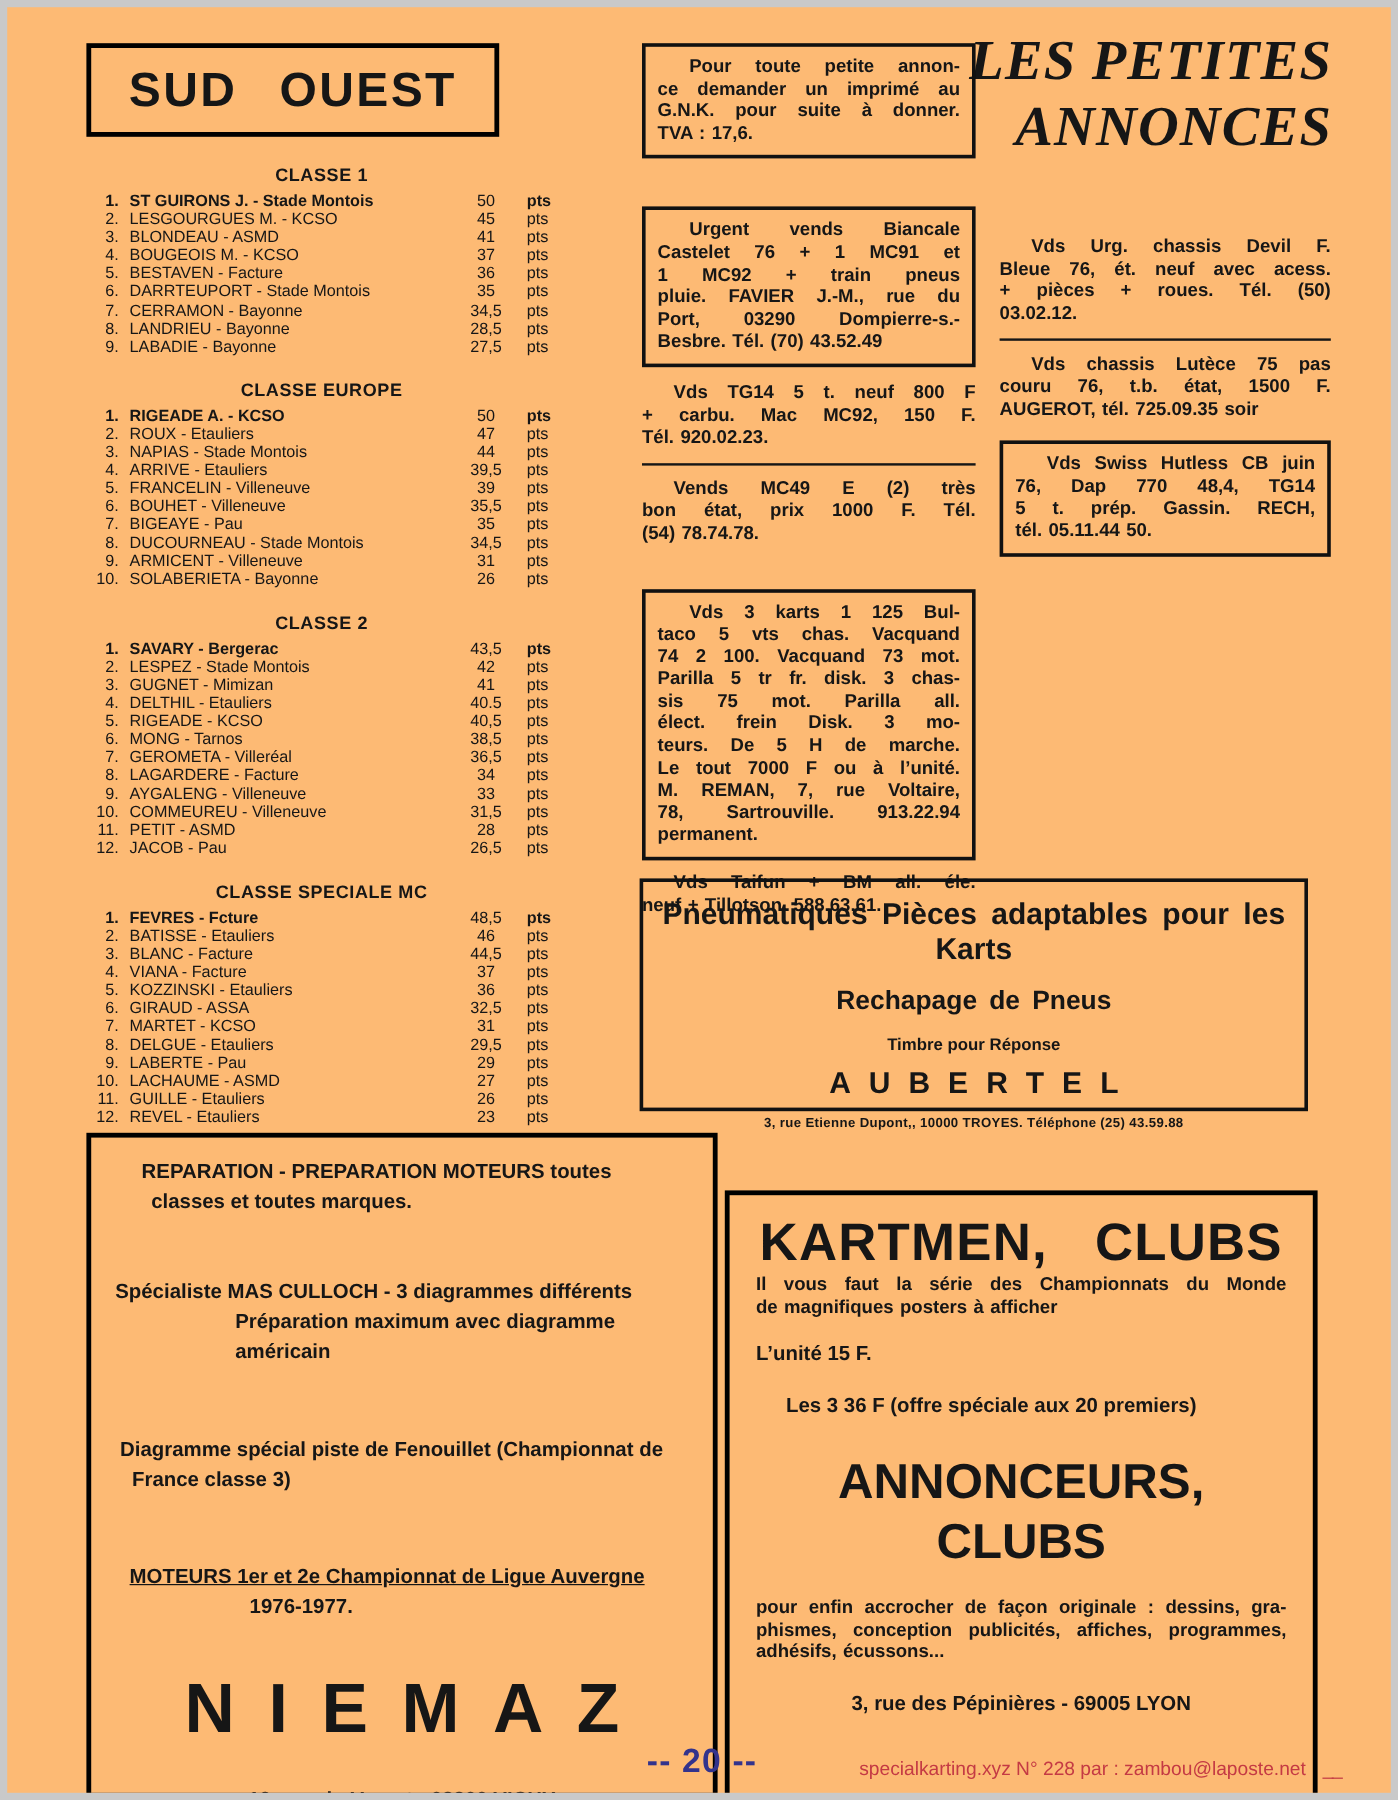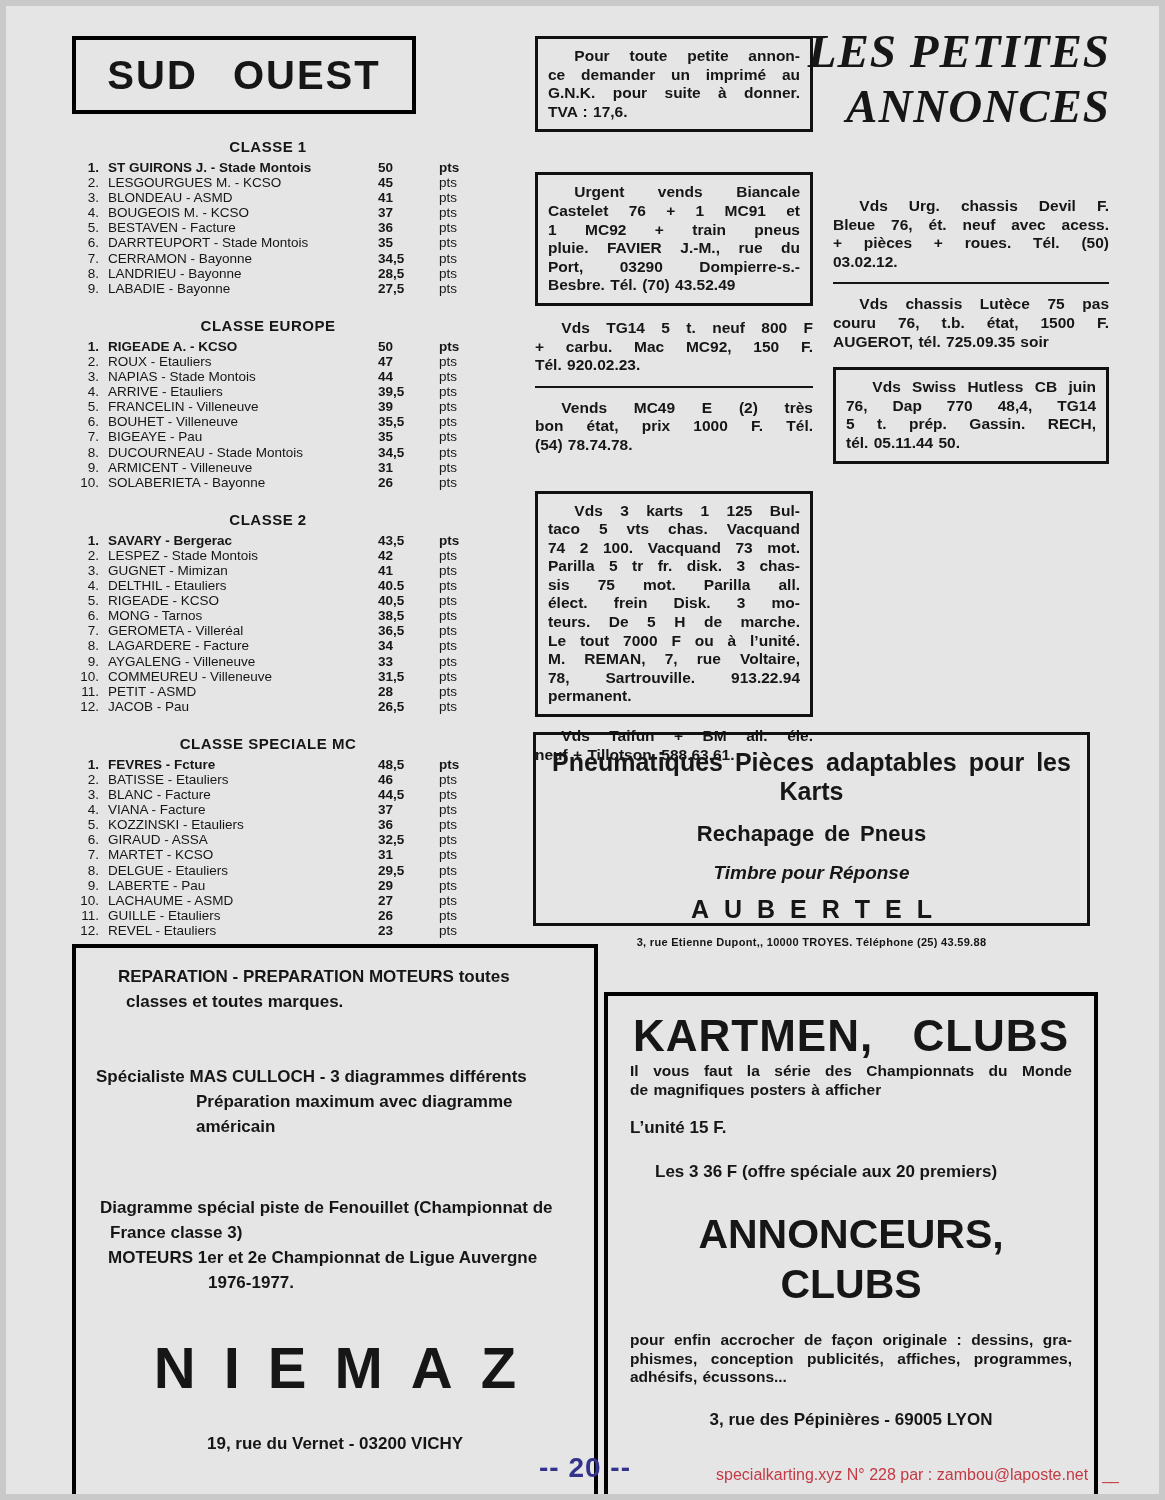--- a/index.html
+++ b/index.html
@@ -1,18 +1,18 @@
 <!DOCTYPE html>
 <html><head>
 <meta charset="utf-8">
 <style>
   html,body { margin:0; padding:0; background:#c9c9c9; }
   .page {
     position:relative; width:1153px; height:1488px; margin:6px;
-    background:#e5e5e5; color:#161616;
+    background:#fdba74; color:#161616;
     font-family:"Liberation Sans", sans-serif;
     overflow:hidden;
   }
   .abs { position:absolute; }
 
   
   #left-col { left:66px; top:30px; width:392px; }
   .sudouest-box {
     width:336px; height:70px; border:4px solid #000;
     display:flex; align-items:center; justify-content:center;
@@ -22,21 +22,21 @@
   .classe-title {
     margin:21px 0 5px; text-align:center;
     font-size:15px; font-weight:bold; letter-spacing:0.5px;
   }
   .rows .row {
     display:grid; grid-template-columns:36px 1fr 54px 32px;
     font-size:13.5px; line-height:15.1px;
   }
   .rows div.row:first-of-type { font-weight:bold; }
   .row .rank { text-align:right; padding-right:9px; }
-  .row .val  { text-align:left; font-weight:bold; }
+  .row .val  { text-align:center; font-weight:normal; }
   .row .unit { padding-left:7px; }
 
   
   .ad { font-weight:bold; font-size:15.5px; line-height:18.6px; }
   .ad .line { text-align:justify; text-align-last:justify; word-spacing:1px; }
   .ad div.line:first-of-type { text-indent:1.7em; }
   .ad div.line:last-of-type { text-align-last:left; }
   .ad.noindent div.line:first-of-type { text-indent:0; }
   .boxed { border:3px solid #111; padding:8px 10px; }
   .rule { border:none; border-top:2px solid #161616; margin:11px 0; }
@@ -53,33 +53,33 @@
   }
   #right-col { left:827px; top:165px; width:276px; }
   #right-col .mc92 { margin-top:38px; }
   #right-col .devil { margin-top:26px; }
   #right-col .hutless { margin-top:16px; }
 
   
   #aubertel { left:527px; top:726px; width:551px; height:188px; border:3px solid #111; text-align:center; font-weight:bold; }
   .aub-line1 { margin-top:13px; font-size:25px; word-spacing:5px; }
   .aub-line2 { margin-top:15px; font-size:22px; word-spacing:4px; }
-  .aub-line3 { margin-top:15px; font-size:19px;font-style:italic; }
+  .aub-line3 { margin-top:15px; font-size:14px; }
   .aub-name  { margin-top:11px; font-size:25px; letter-spacing:15px; padding-left:15px; }
   .aub-addr  { margin-top:12px; font-size:11px; letter-spacing:0.3px; }
 
   
   #niemaz { left:66px; top:938px; width:478px; height:514px; border:4px solid #000; padding:16px 20px; box-sizing:content-box; font-weight:bold; font-size:17px; line-height:25px; }
   #niemaz .b1 { padding-left:22px; }
   #niemaz .b1b { padding-left:30px; }
   #niemaz .b2 { margin-top:50px; }
   #niemaz .b2b { padding-left:100px; }
   #niemaz .b3 { margin-top:56px; padding-left:4px; }
   #niemaz .b3b { padding-left:14px; }
-  #niemaz .b4 { padding-left:12px; }
+  #niemaz .b4 { margin-top:56px; padding-left:12px;text-decoration:underline; }
   #niemaz .b4b { padding-left:112px; }
   .nz-name { margin-top:42px; text-align:center; font-size:58px; letter-spacing:28px; padding-left:28px; line-height:62px; }
   .nz-addr { margin-top:32px; text-align:center; }
 
   
   #kartmen { left:598px; top:986px; width:442px; height:492px; border:4px solid #000; padding:14px 22px; font-weight:bold; font-size:17px; line-height:26px; }
   .km-title1 { text-align:center; font-size:44px; line-height:52px; word-spacing:26px; letter-spacing:1px; }
   .km-title2 { text-align:center; font-size:41px; line-height:50px; word-spacing:12px; margin-top:24px; }
   .km-p1 { }
   .km-p2 { margin-top:16px; }

